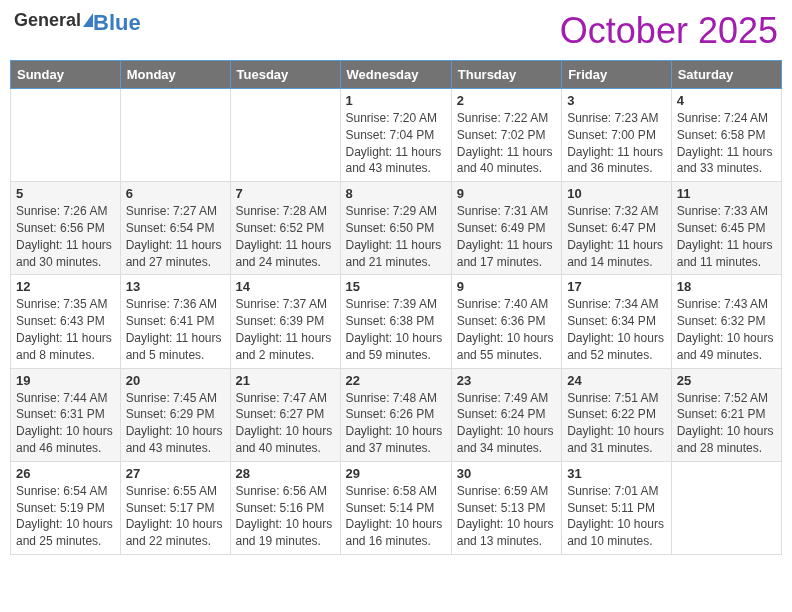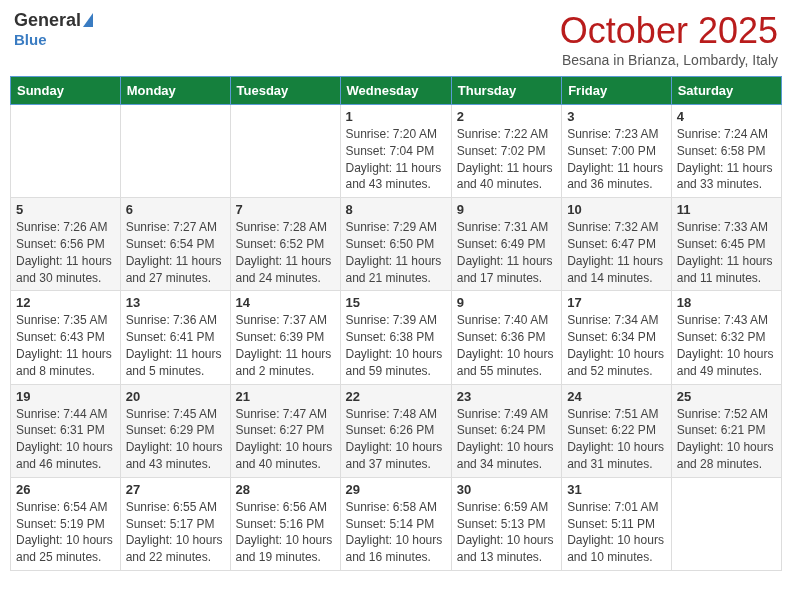--- a/index.html
+++ b/index.html
@@ -12,64 +12,64 @@
     }
     .header {
       display: flex;
       justify-content: space-between;
       align-items: flex-start;
       margin-bottom: 8px;
       padding: 0 4px;
     }
     .logo {
       display: flex;
-      flex-direction: column;
+      flex-direction: row;
       align-items: flex-start;
     }
     .logo-text {
       display: flex;
       align-items: center;
     }
     .logo-general {
       font-size: 18px;
       font-weight: bold;
       color: #333;
     }
     .logo-blue {
-      font-size: 15px;
+      font-size: 22px;
       font-weight: bold;
       color: #3a7cc2;
     }
     .logo-triangle {
       width: 0;
       height: 0;
       border-left: 10px solid transparent;
       border-bottom: 14px solid #3a7cc2;
       margin-left: 2px;
       margin-bottom: 2px;
     }
     .title-section {
       text-align: right;
     }
     .month-title {
       font-size: 36px;
-      color: #b91c1c;
+      color: #a21caf;
       font-weight: normal;
     }
     .subtitle {
       font-size: 14px;
       color: #555;
     }
     .calendar {
       width: 100%;
       border-collapse: collapse;
       border: 1px solid #ccc;
     }
     .calendar th {
-      background-color: #15803d;
+      background-color: #737373;
       color: #fff;
       text-align: left;
       padding: 6px 6px;
       font-size: 13px;
       border: 1px solid #5a9ad4;
       font-weight: bold;
     }
     .calendar td {
       vertical-align: top;
       padding: 4px 5px;
@@ -104,21 +104,20 @@
 <div class="header">
   <div class="logo">
     <div class="logo-text">
       <span class="logo-general">General</span>
       <div class="logo-triangle"></div>
     </div>
     <span class="logo-blue">Blue</span>
   </div>
   <div class="title-section">
     <div class="month-title">October 2025</div>
-    <div class="subtitle">Besana in Brianza, Lombardy, Italy</div>
   </div>
 </div>
 
 <table class="calendar">
   <thead>
     <tr>
     <th>Sunday</th>
         <th>Monday</th>
         <th>Tuesday</th>
         <th>Wednesday</th>

